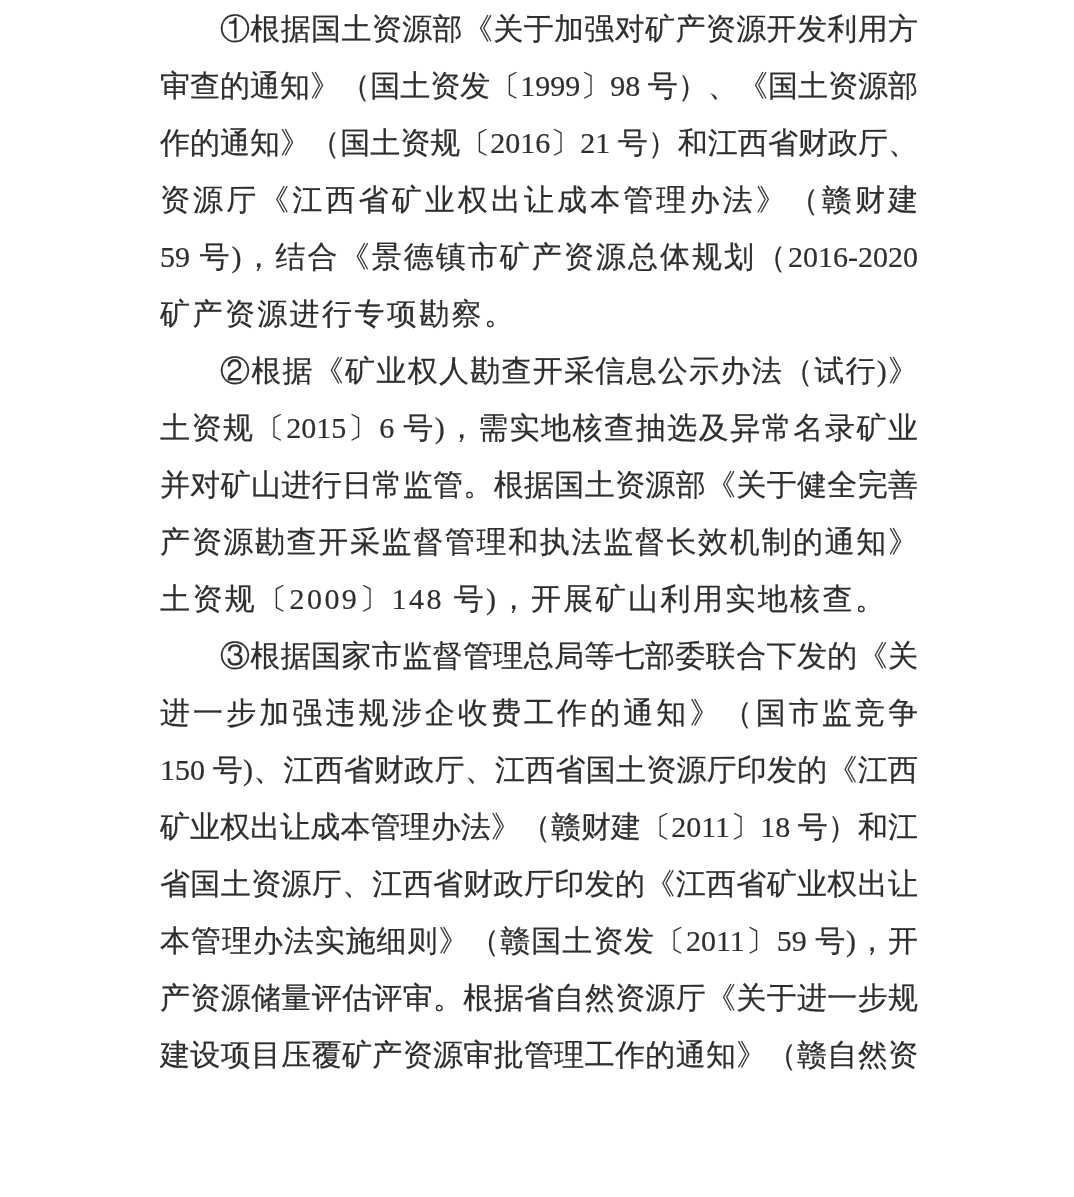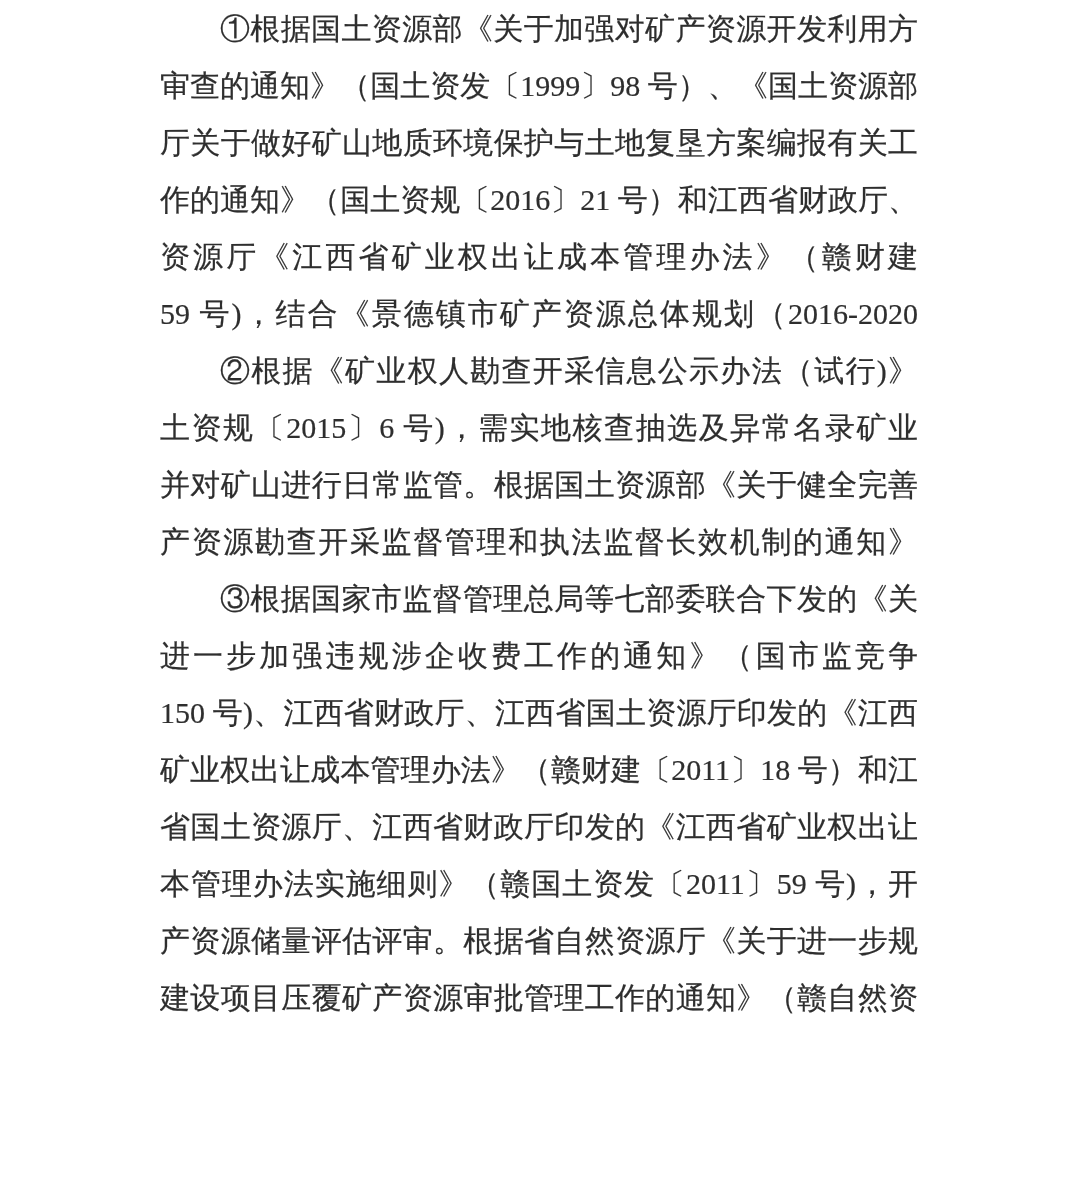--- a/index.html
+++ b/index.html
@@ -39,28 +39,29 @@
     text-align-last: left;
     letter-spacing: 0.08em;
   }
 </style>
 </head>
 <body>
 
 <div class="page">
   <div class="line indent">①根据国土资源部《关于加强对矿产资源开发利用方案</div>
   <div class="line">审查的通知》（国土资发〔1999〕98 号）、《国土资源部办公</div>
-  <div class="line">厅关于做好矿山地质环境保护与土地复垦方案编报有关工</div>
   <div class="line">作的通知》（国土资规〔2016〕21 号）和江西省财政厅、国土</div>
   <div class="line">资源厅《江西省矿业权出让成本管理办法》（赣财建〔2011〕</div>
   <div class="line">59 号)，结合《景德镇市矿产资源总体规划（2016-2020 年）》</div>
+  <div class="line end">矿产资源进行专项勘察。</div>
   <div class="line indent">②根据《矿业权人勘查开采信息公示办法（试行)》（国</div>
   <div class="line">土资规〔2015〕6 号)，需实地核查抽选及异常名录矿业权，</div>
   <div class="line">并对矿山进行日常监管。根据国土资源部《关于健全完善矿</div>
   <div class="line">产资源勘查开采监督管理和执法监督长效机制的通知》（（国</div>
+  <div class="line end">土资规〔2009〕148 号)，开展矿山利用实地核查。</div>
   <div class="line indent">③根据国家市监督管理总局等七部委联合下发的《关于</div>
   <div class="line">进一步加强违规涉企收费工作的通知》（国市监竞争〔2019〕</div>
   <div class="line">150 号)、江西省财政厅、江西省国土资源厅印发的《江西省</div>
   <div class="line">矿业权出让成本管理办法》（赣财建〔2011〕18 号）和江西</div>
   <div class="line">省国土资源厅、江西省财政厅印发的《江西省矿业权出让成</div>
   <div class="line">本管理办法实施细则》（赣国土资发〔2011〕59 号)，开展矿</div>
   <div class="line">产资源储量评估评审。根据省自然资源厅《关于进一步规范</div>
   <div class="line">建设项目压覆矿产资源审批管理工作的通知》（赣自然资办</div>
 </div>
 

